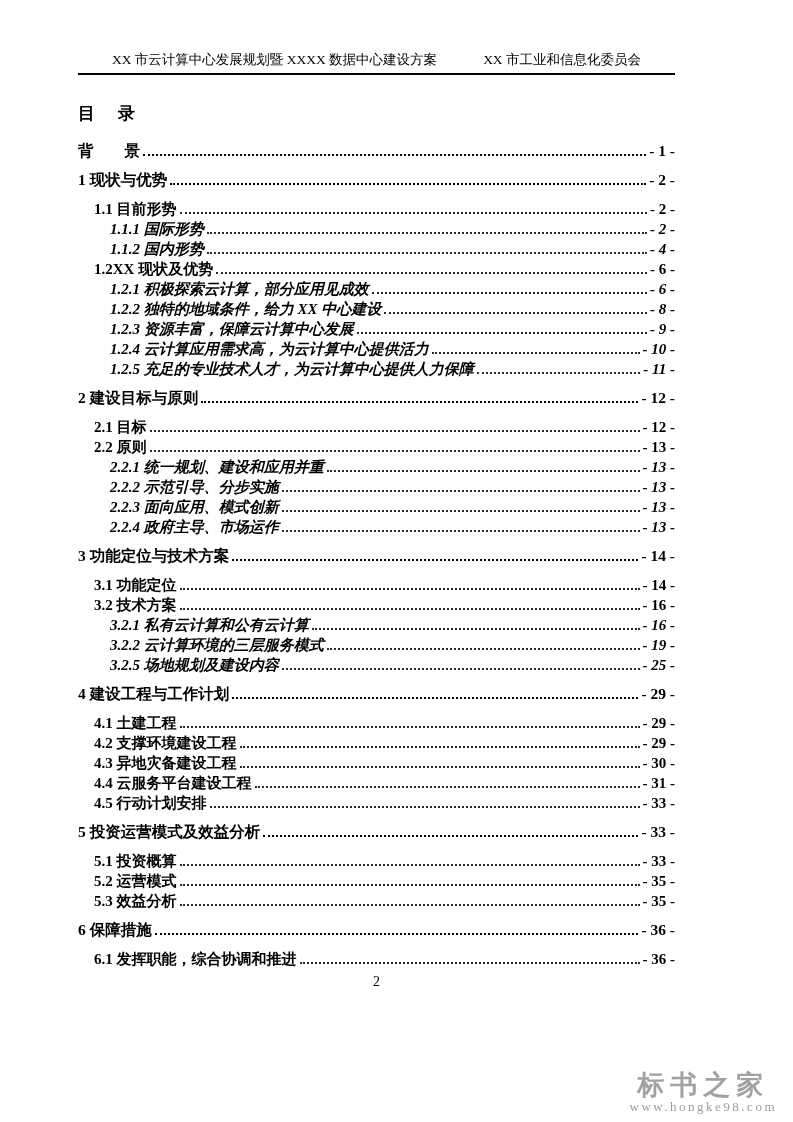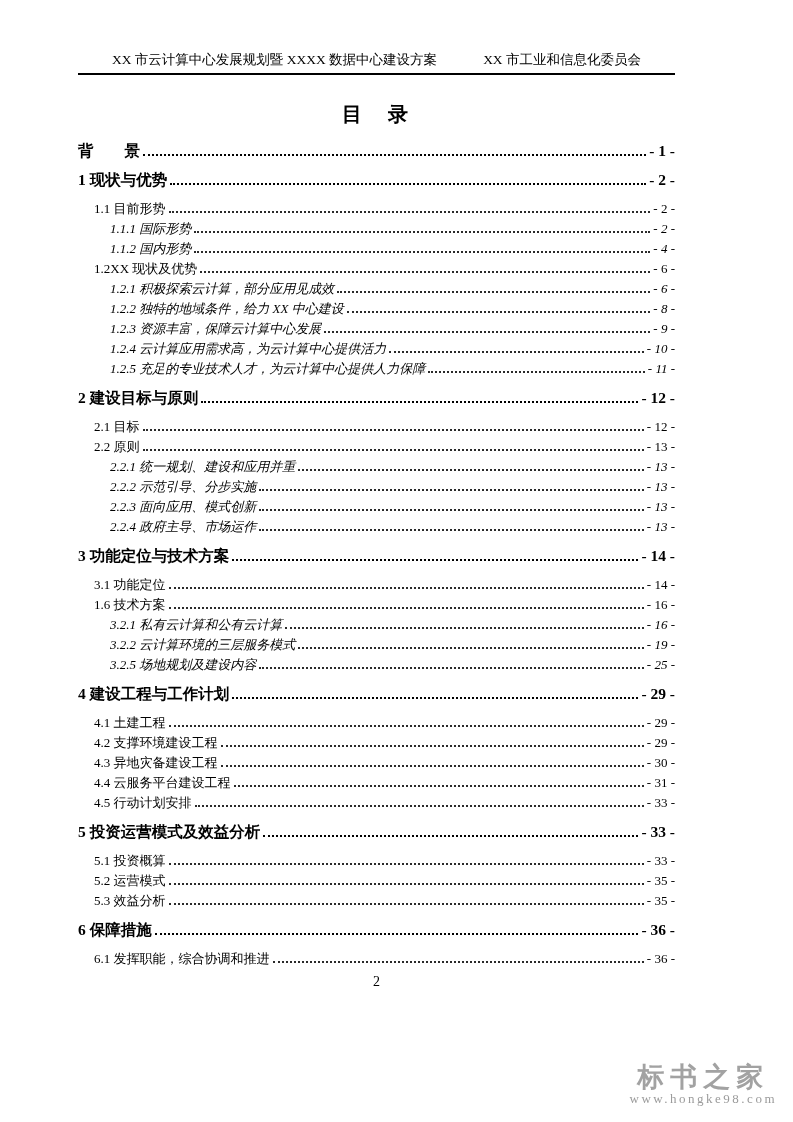--- a/index.html
+++ b/index.html
@@ -19,33 +19,33 @@
     display: flex;
     justify-content: center;
     gap: 46px;
     font-size: 13.5px;
     line-height: 16px;
     padding-bottom: 5px;
     border-bottom: 2px solid #000;
     white-space: nowrap;
   }
   .doc-title {
-    text-align: center;
-    font-size: 20px;
+    font-size: 17px;
     font-weight: bold;
     letter-spacing: 3px;
     margin: 25px 0 13px 0;
     line-height: 28px;
   }
   .toc { }
   .toc-row {
     display: flex;
     align-items: baseline;
     line-height: 20px;
-    font-size: 13px;
+    font-size: 15px;
+    font-weight: bold;
   }
   .toc-row .label { white-space: nowrap; }
   .toc-row .leader {
     flex: 1;
     min-width: 12px;
     border-bottom: 2px dotted #2a2a2a;
     margin: 0 3px 4px 3px;
   }
   .toc-row .pg { white-space: nowrap; }
   .toc-row.l1 {
@@ -57,21 +57,21 @@
   .toc-row.l2 { padding-left: 16px; }
   .toc-row.l3 { padding-left: 32px; font-style: italic; }
   .footer-page {
     text-align: center;
     font-size: 14px;
     margin-top: 5px;
   }
   .watermark {
     position: absolute;
     right: 16px;
-    bottom: 16px;
+    bottom: 8px;
     text-align: center;
     font-family: "Liberation Sans", "DejaVu Sans", sans-serif;
     user-select: none;
   }
   .watermark .wm-title {
     font-size: 27px;
     font-weight: bold;
     letter-spacing: 6px;
     color: #a2a2a2;
     line-height: 28px;
@@ -191,21 +191,21 @@
         <span class="label">3 功能定位与技术方案</span>
         <span class="leader"></span>
         <span class="pg">- 14 -</span>
       </div>
       <div class="toc-row l2">
         <span class="label">3.1 功能定位</span>
         <span class="leader"></span>
         <span class="pg">- 14 -</span>
       </div>
       <div class="toc-row l2">
-        <span class="label">1.6 技术方案</span>
+        <span class="label">3.2 技术方案</span>
         <span class="leader"></span>
         <span class="pg">- 16 -</span>
       </div>
       <div class="toc-row l3">
         <span class="label">3.2.1 私有云计算和公有云计算</span>
         <span class="leader"></span>
         <span class="pg">- 16 -</span>
       </div>
       <div class="toc-row l3">
         <span class="label">3.2.2 云计算环境的三层服务模式</span>

